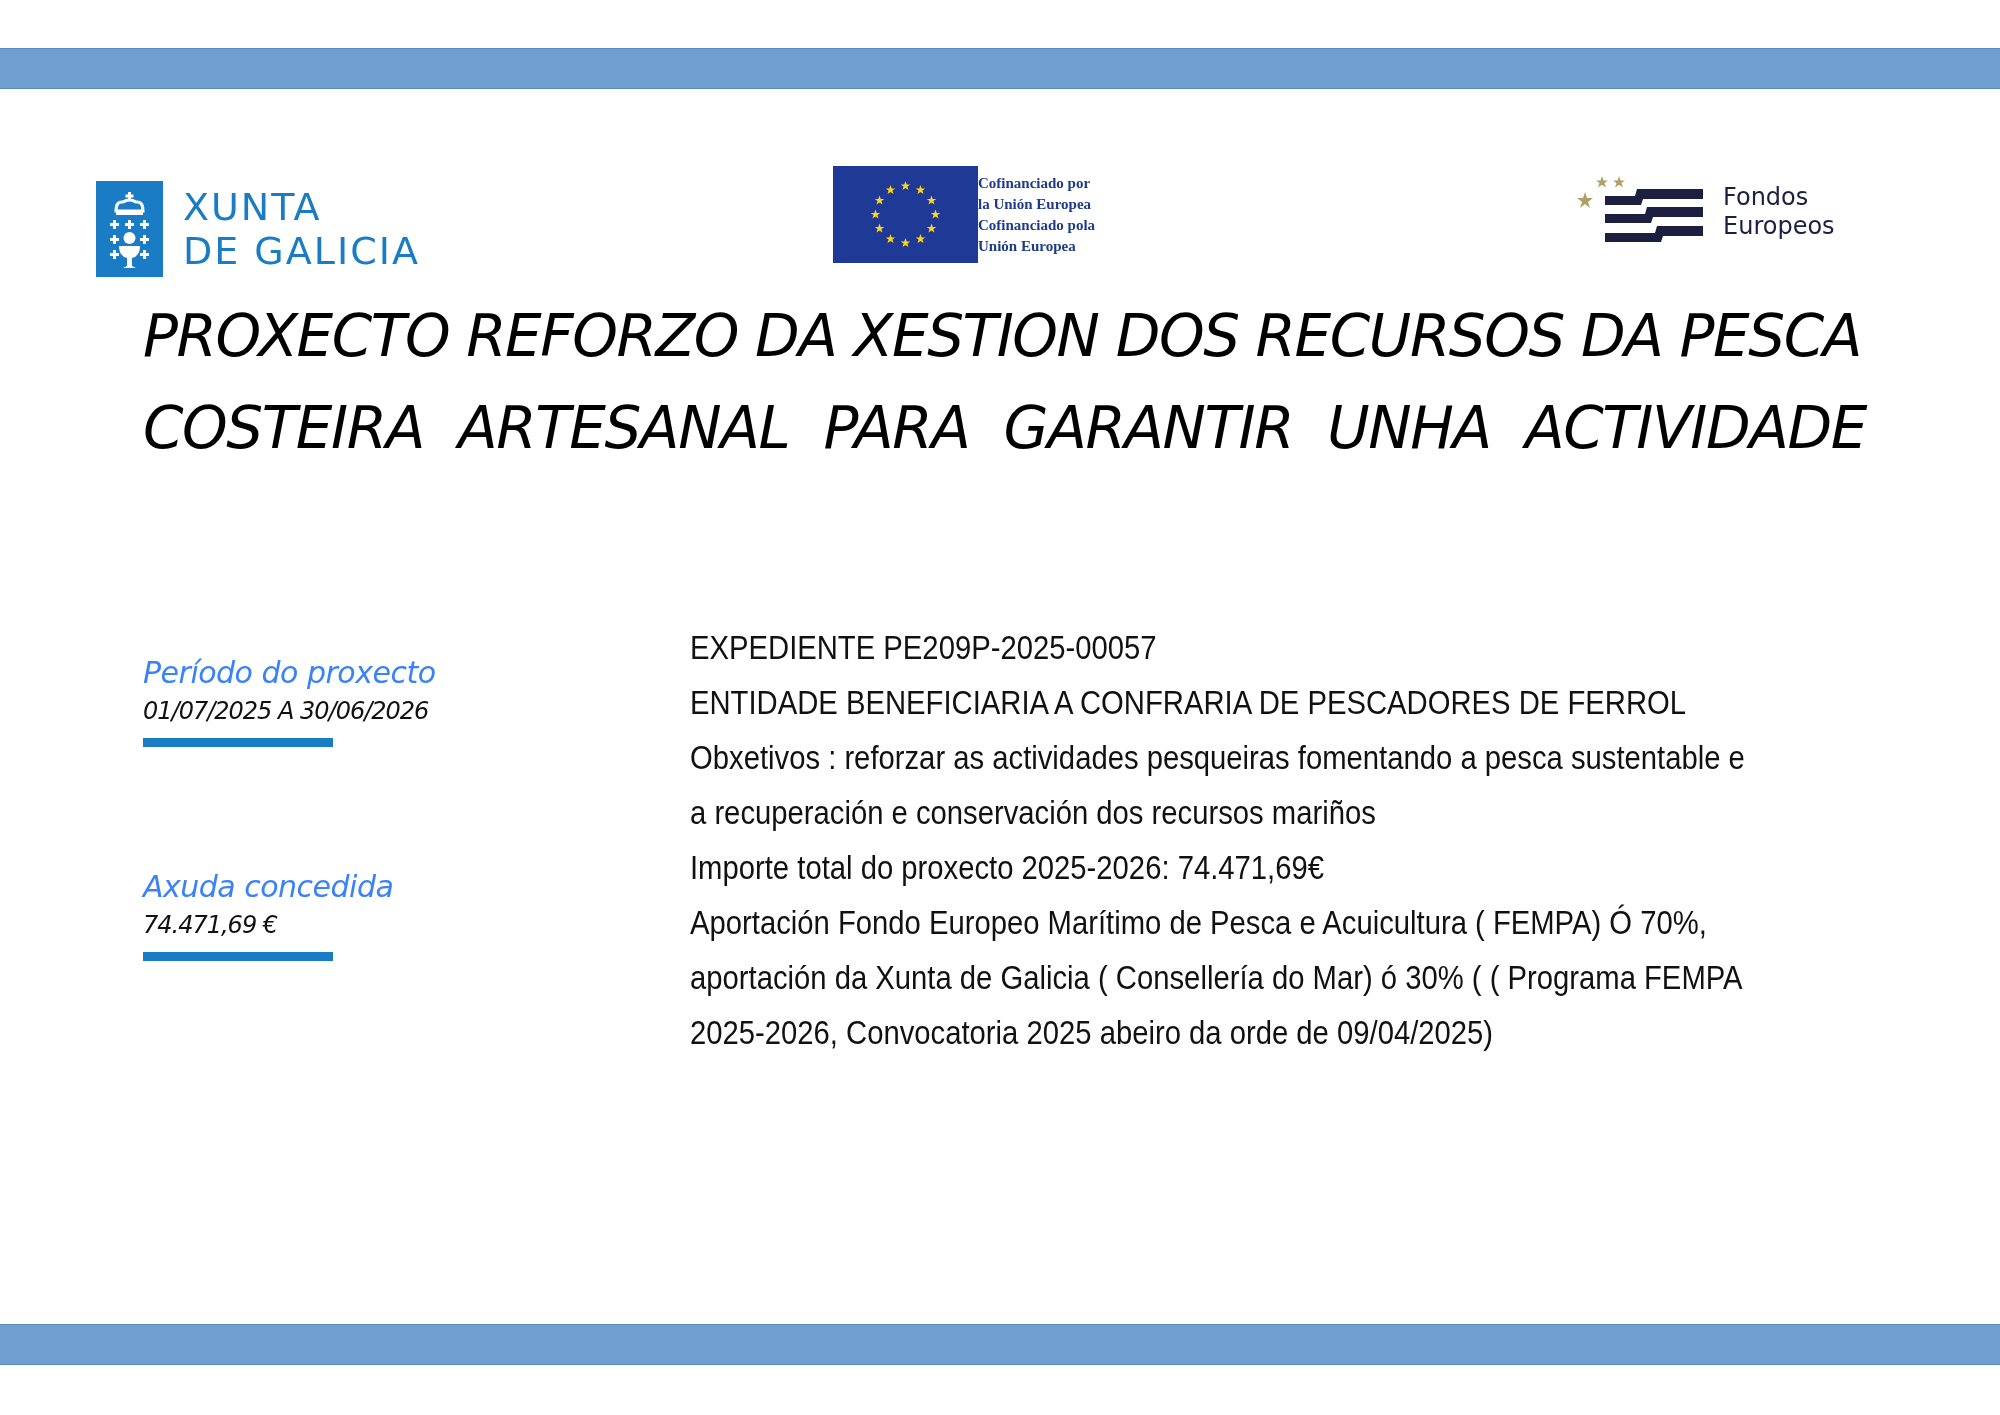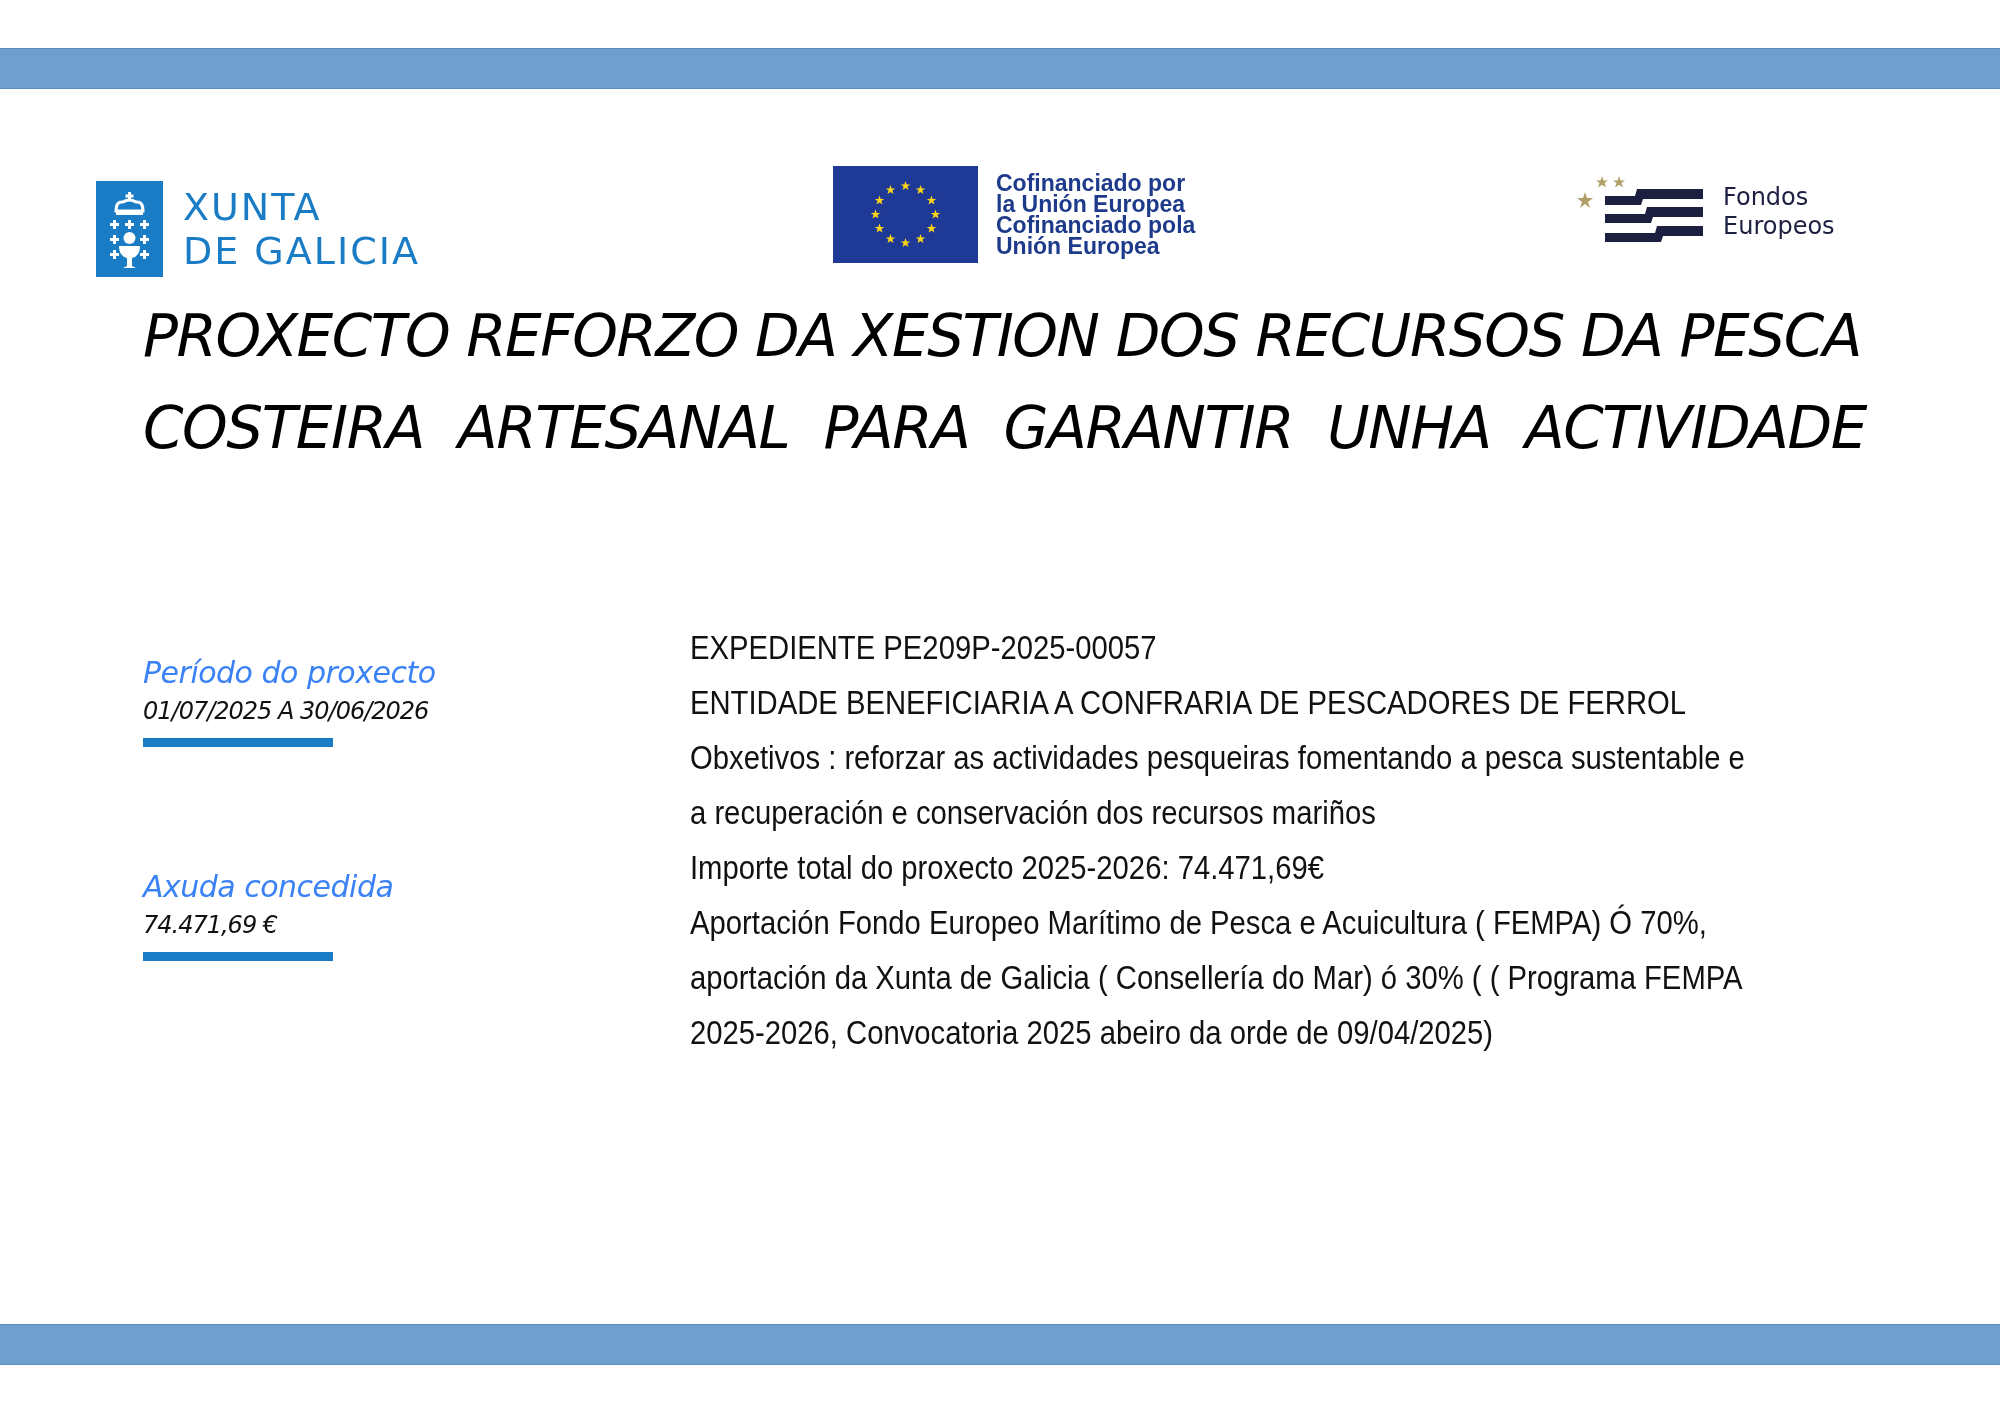--- a/index.html
+++ b/index.html
@@ -26,22 +26,22 @@
     .xunta-text {
       margin-left: 20px; color: #1a7cc4;
       font-family: "DejaVu Sans", sans-serif; font-size: 38px; line-height: 44px;
       letter-spacing: 2px;
     }
 
     
     .eu { position: absolute; left: 833px; top: 166px; display: flex; align-items: center; }
     .eu-flag { width: 145px; height: 97px; background: #1e3a96; position: relative; }
     .eu-text {
-      margin-left: 18px; color: #1e3a8a; font-weight: bold;
-      font-family: Liberation Sans, sans-serif; font-size: 23px; line-height: 21px;
+      color: #1e3a8a; font-weight: bold;
+      font-family: Liberation Serif, serif; font-size: 15px; line-height: 21px;
     }
 
     
     .fondos { position: absolute; left: 1575px; top: 172px; display: flex; align-items: center; }
     .fondos svg { display: block; }
     .fondos-text {
       margin-left: 18px; color: #1c1f3f;
       font-family: "DejaVu Sans", sans-serif; font-size: 24px; line-height: 29px;
     }
 

